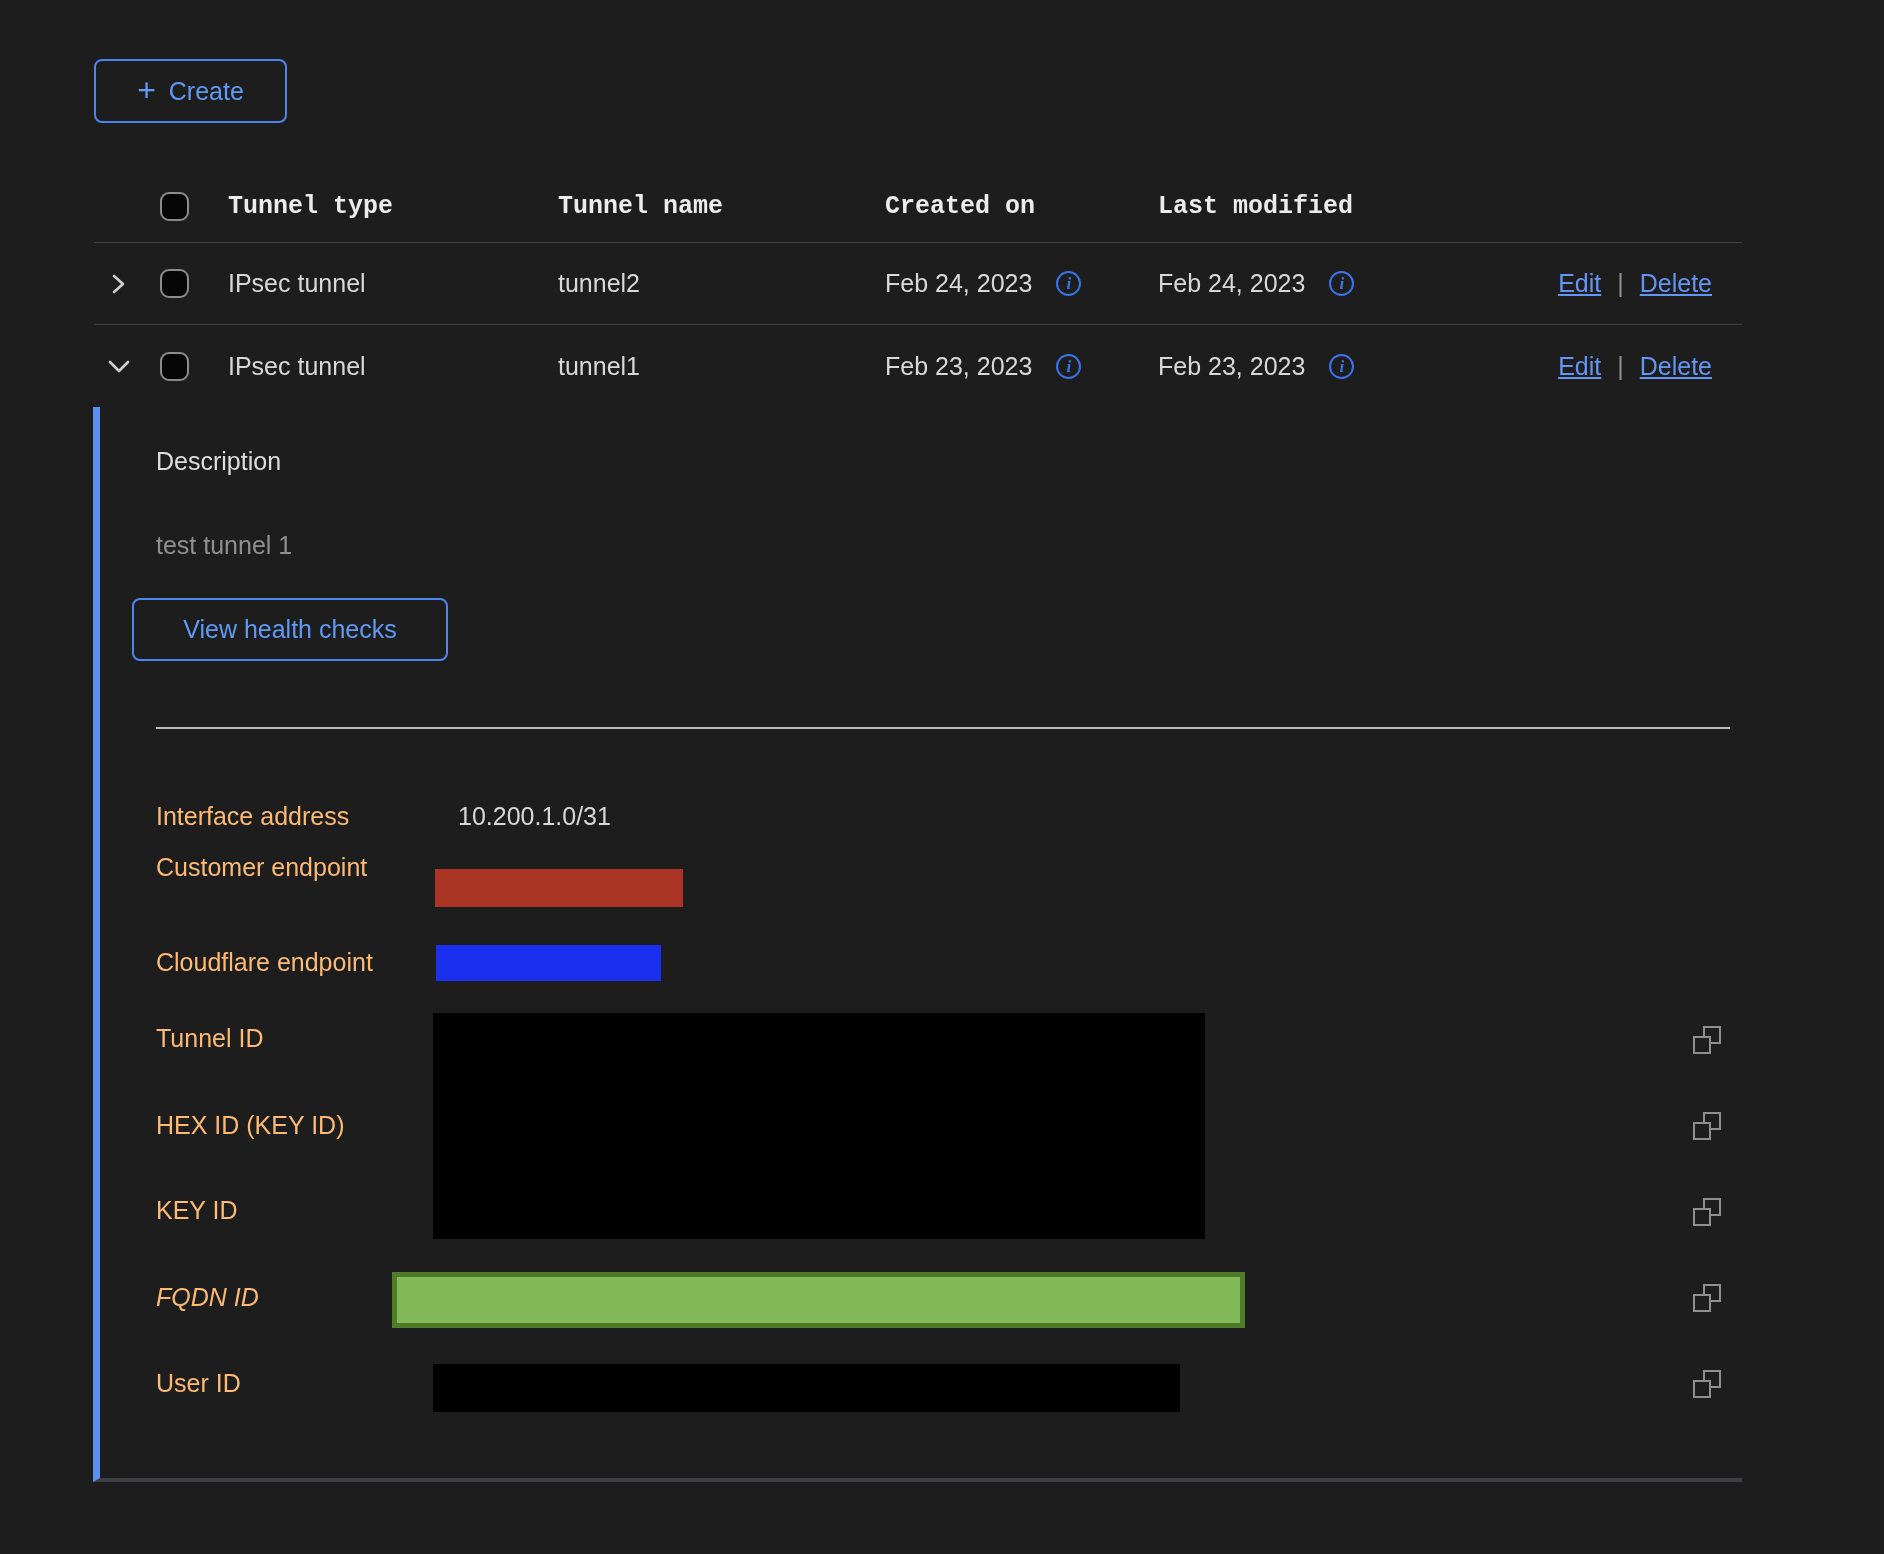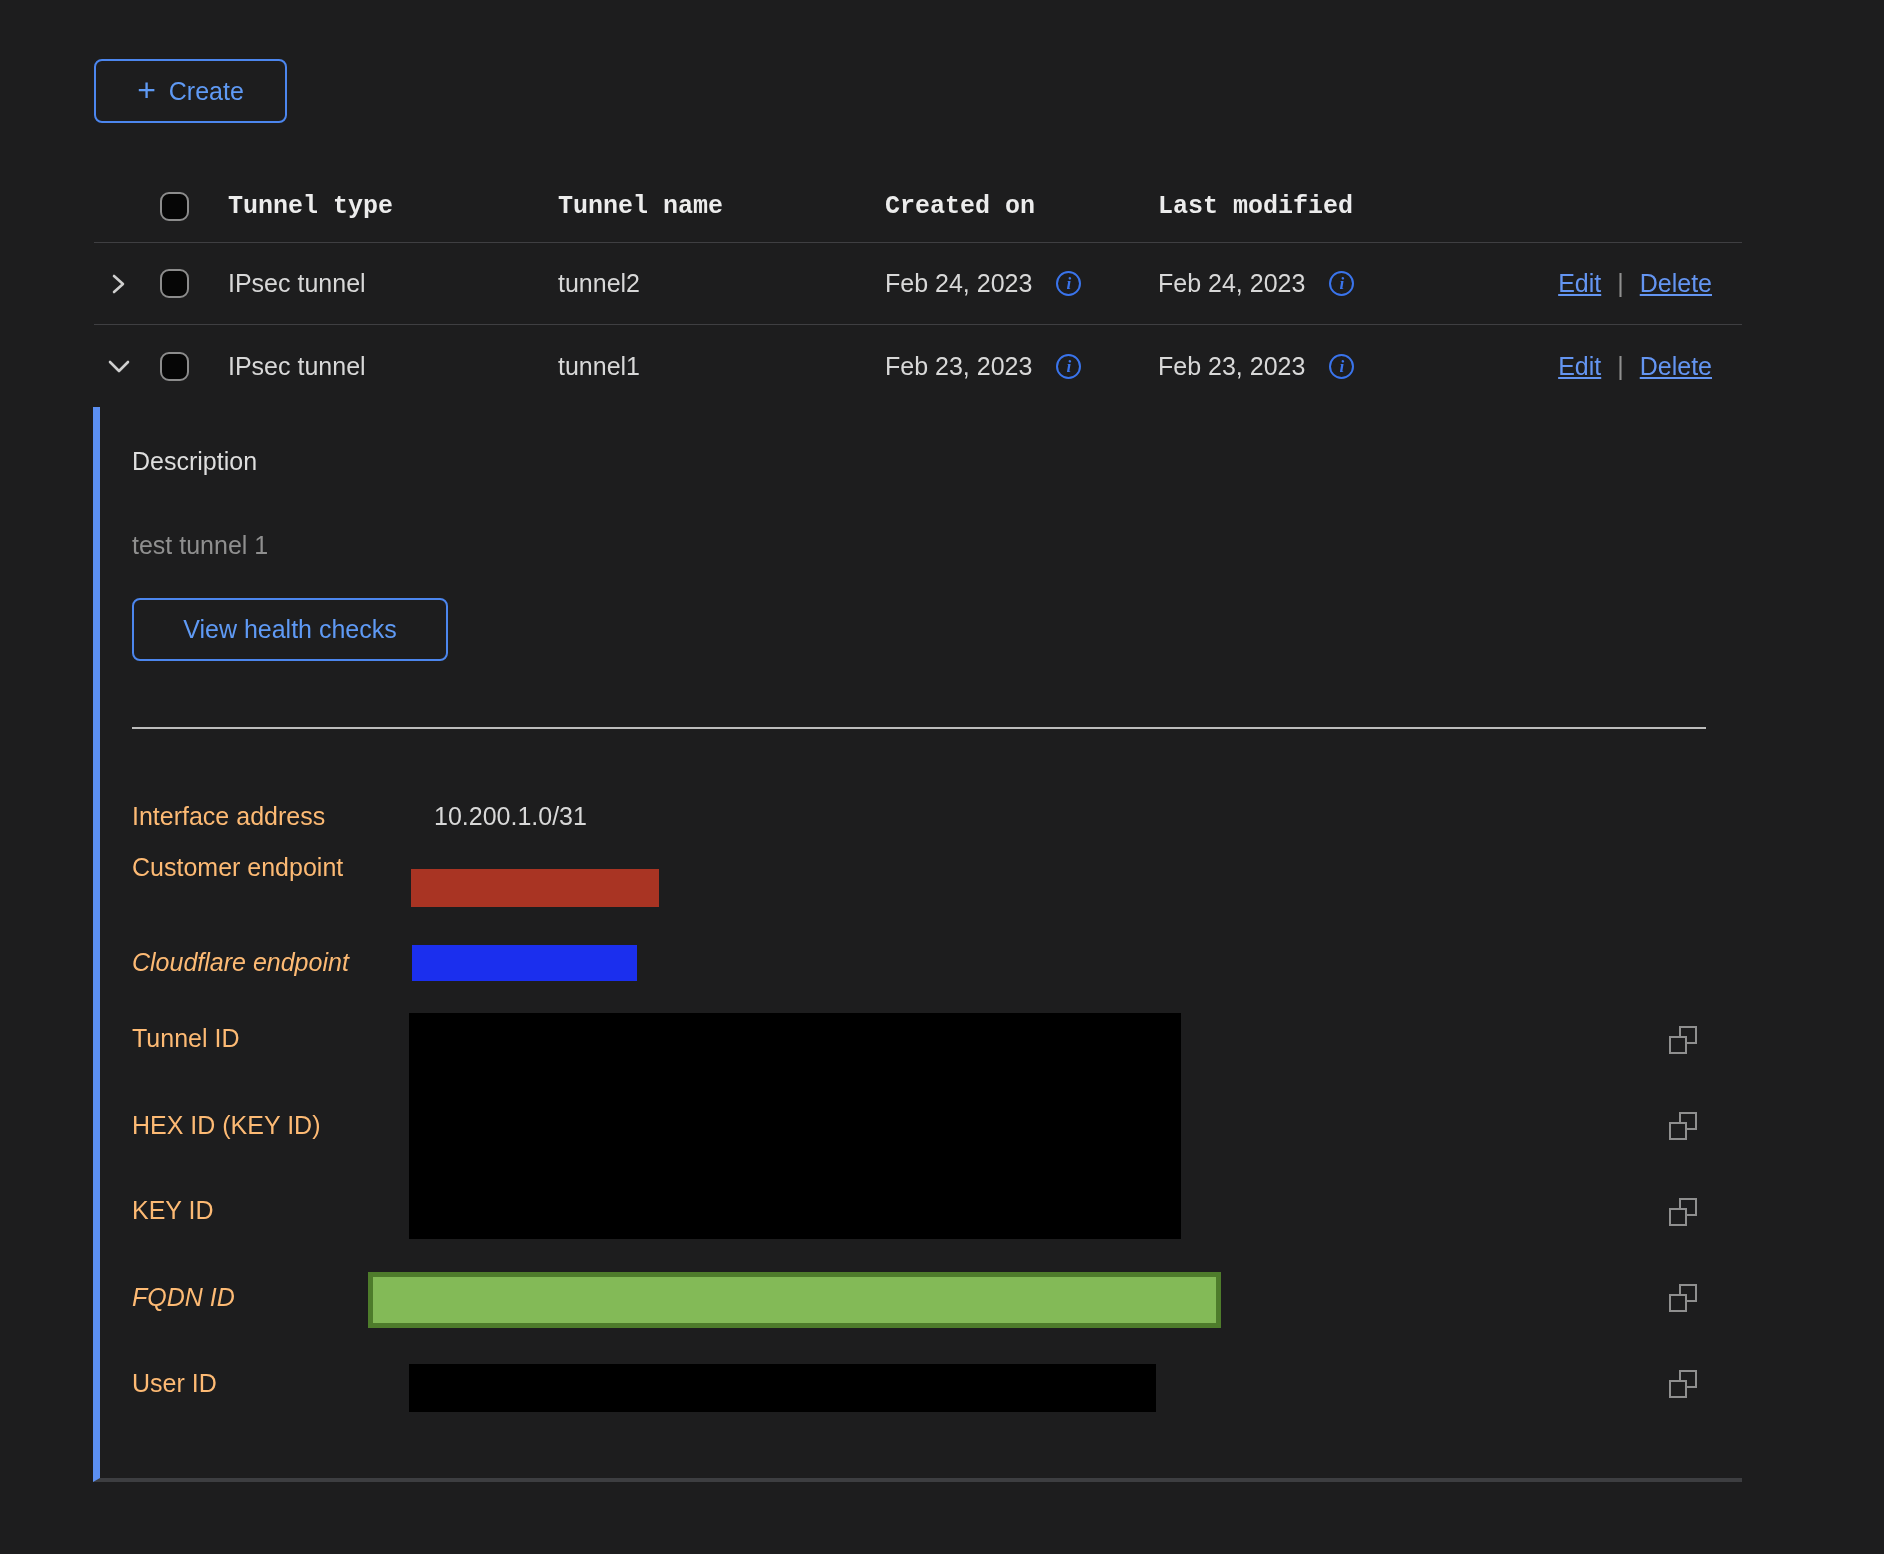--- a/index.html
+++ b/index.html
@@ -59,29 +59,29 @@
     font-family:"Liberation Serif", serif; font-style:italic; font-weight:700;
     cursor:pointer; flex:0 0 auto;
   }
 
   
   .panel {
     position:absolute; left:93px; top:407px; width:1649px; height:1075px;
     border-left:7px solid #5b8ff2;
     border-bottom:4px solid #3d3e41;
   }
-  .panel .abs { position:absolute; }
+  .panel .abs { position:absolute;margin-left:24px; }
   .desc-label { left:32px; top:40px; font-size:25px; color:#dedede; }
   .desc-value { left:32px; top:124px; font-size:25px; color:#8f8f8f; }
   .panel-divider { left:32px; top:320px; width:1574px; height:2px; background:#bcbcbc; }
 
   .field-label { left:32px; font-size:25px; color:#fdba74; line-height:26px; }
   .fl-interface  { top:396px; }
   .fl-customer   { top:447px; }
-  .fl-cloudflare { top:542px;font-style:italic; }
+  .fl-cloudflare { top:542px; }
   .fl-tunnelid   { top:618px; }
   .fl-hexid      { top:705px; }
   .fl-keyid      { top:790px; }
   .fl-fqdnid     { top:877px;font-style:italic; }
   .fl-userid     { top:963px; }
 
   .field-value { font-size:25px; color:#d8d8d8; line-height:26px; }
   .v-interface { left:334px; top:396px; }
 
   .redact-red   { left:311px; top:462px; width:248px; height:38px; }

